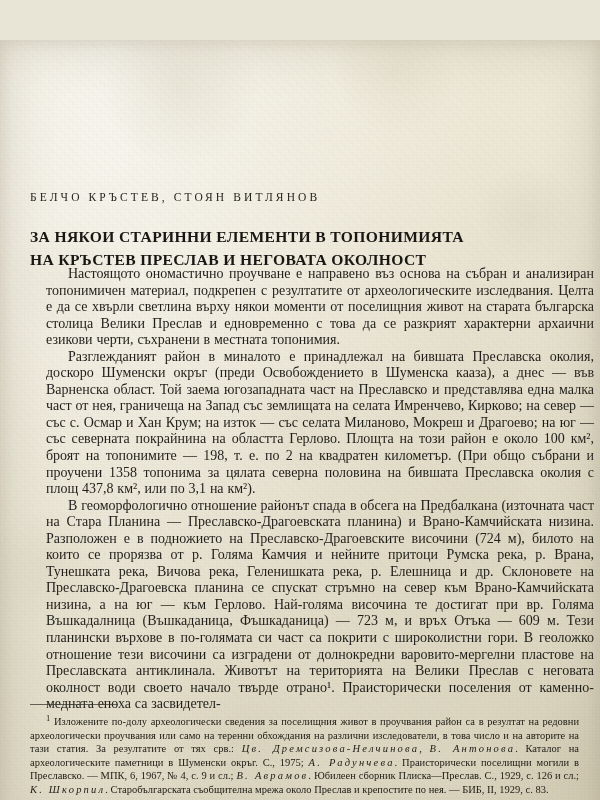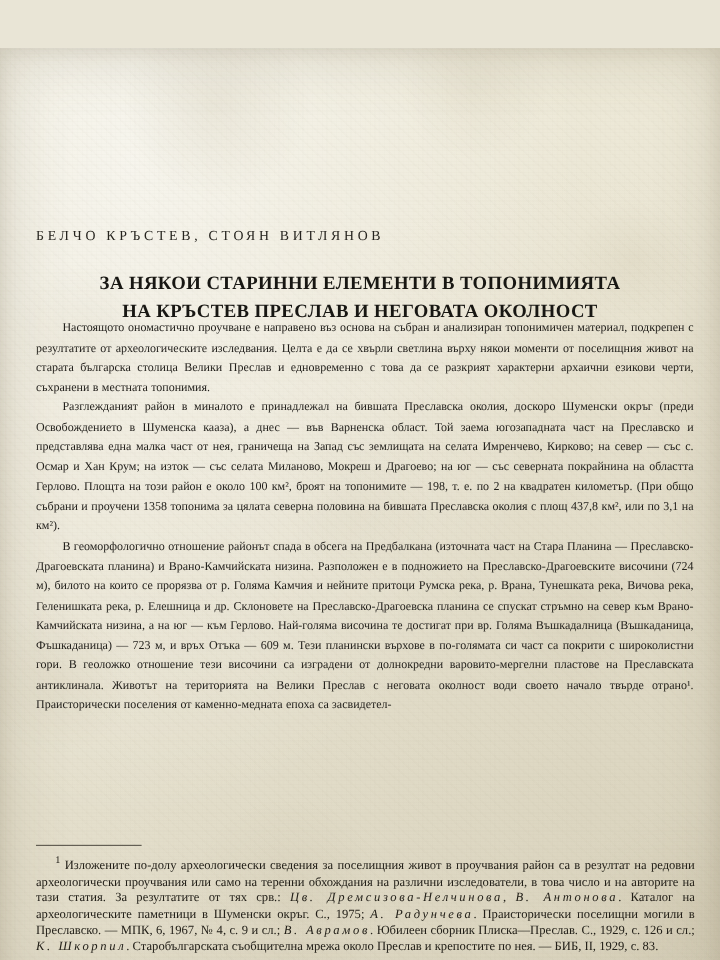--- a/index.html
+++ b/index.html
@@ -89,28 +89,28 @@
     position: absolute;
     top: 176px;
     left: 0;
     width: 540px;
     font-size: 15.6px;
     font-weight: bold;
     letter-spacing: 0.35px;
     line-height: 22.5px;
     color: #181713;
   }
-  .title .tline { display: block; white-space: nowrap; text-align: center; }
+  .title .tline { display: block; white-space: nowrap; }
 
   .body {
     position: absolute;
     top: 226px;
-    left: 0;
+    left: 16px;
     width: 548px;
-    font-size: 10px;
+    font-size: 14px;
     line-height: 16.55px;
     text-align: justify;
     color: #201e1a;
   }
   .body p {
     margin: 0;
     text-indent: 22px;
     text-align: justify;
     word-spacing: 0.3px;
   }

